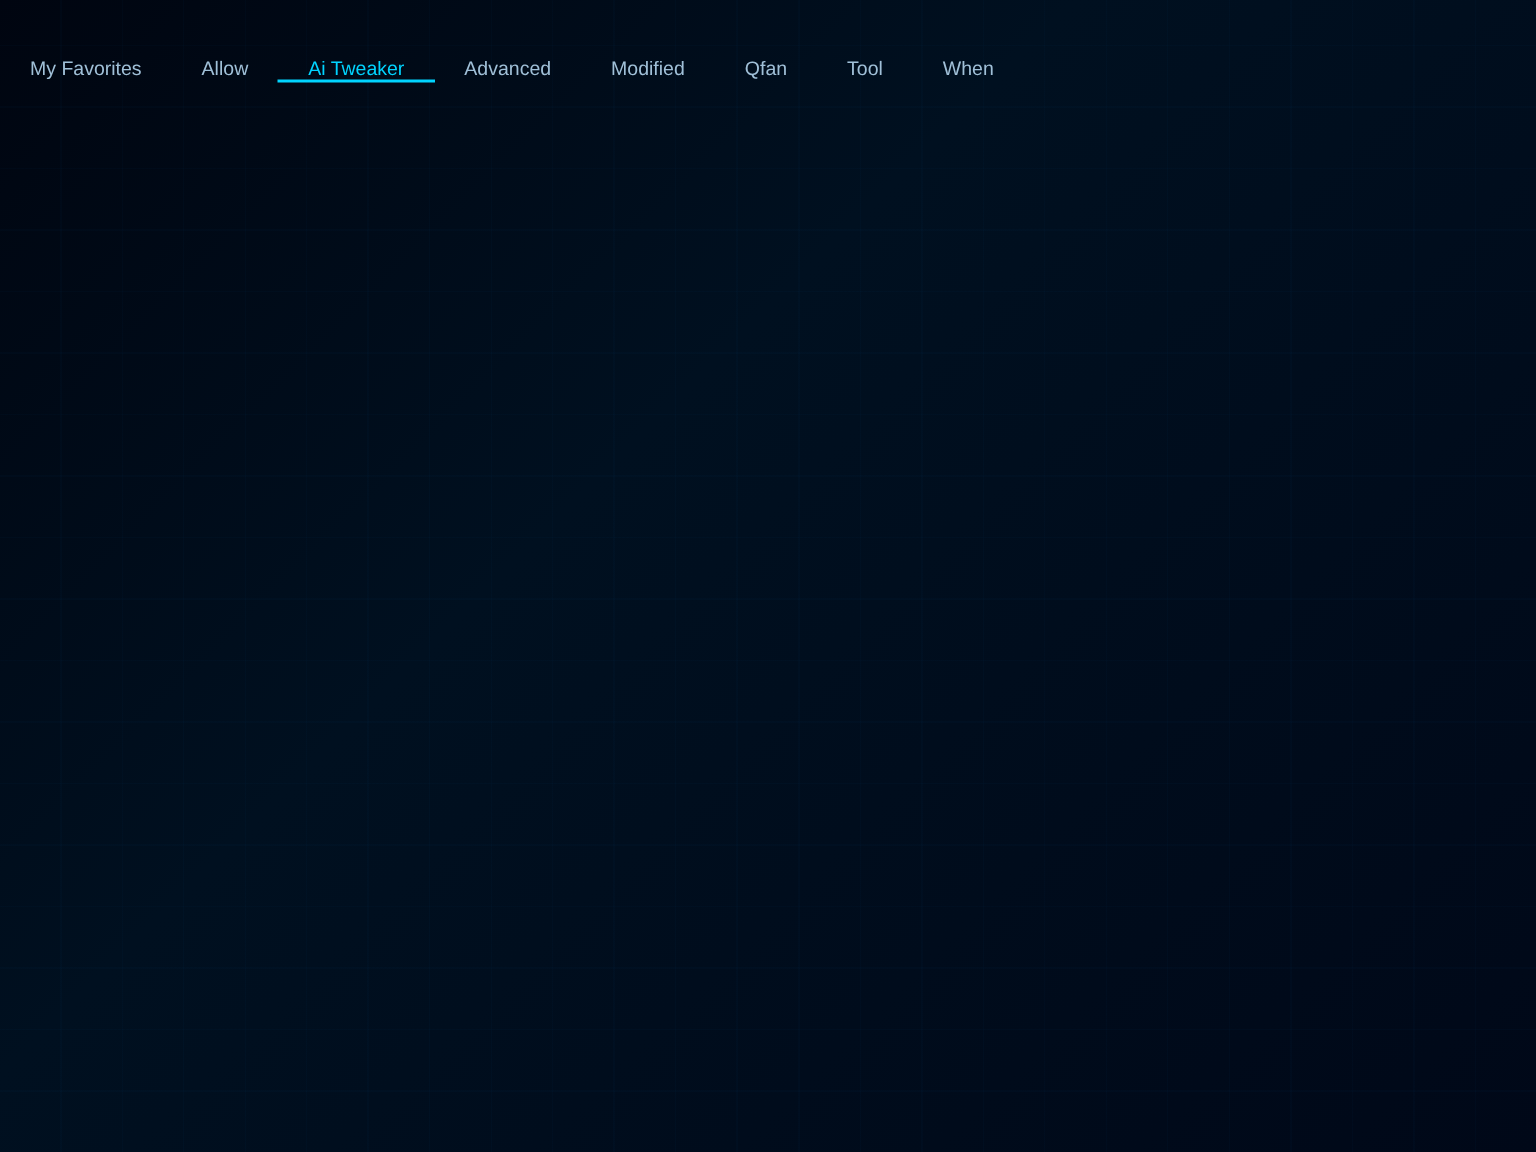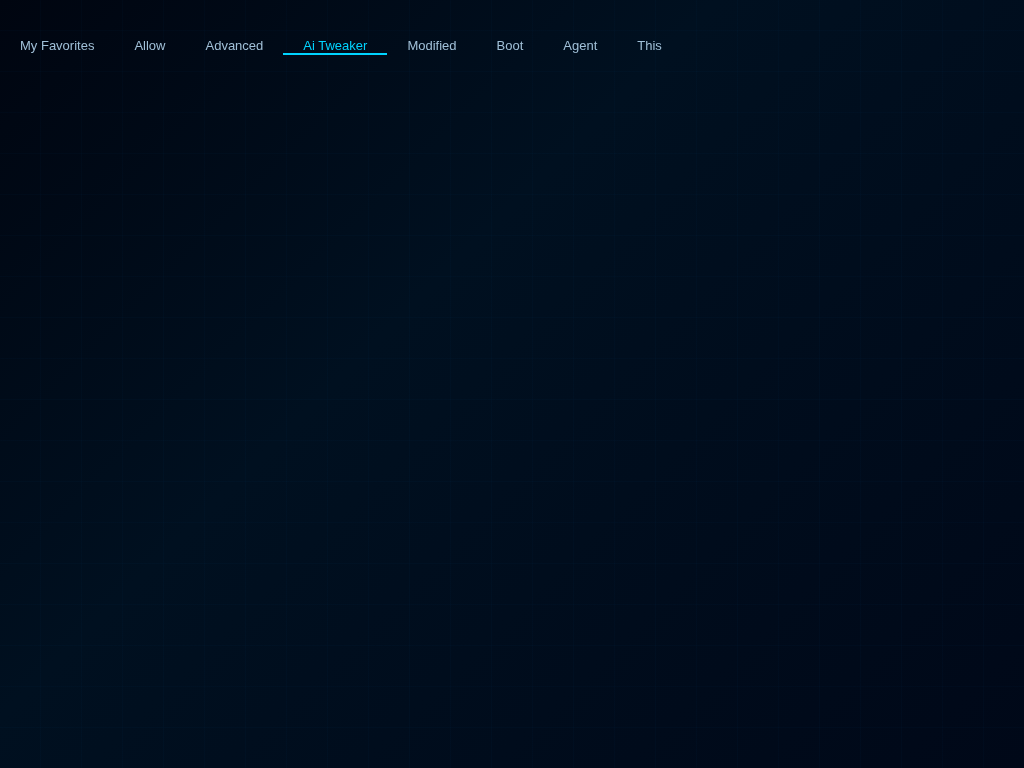--- a/index.html
+++ b/index.html
@@ -402,37 +402,37 @@
     </div>
   </div>
 
   <div class="nav">
     <div class="nav-item">
       <span>My Favorites</span>
     </div>
     <div class="nav-item">
       <span>Allow</span>
     </div>
+    <div class="nav-item active">
+      <span>Ai Tweaker</span>
+    </div>
     <div class="nav-item">
       <span>Advanced</span>
     </div>
-    <div class="nav-item active">
-      <span>Ai Tweaker</span>
-    </div>
     <div class="nav-item">
       <span>Modified</span>
     </div>
     <div class="nav-item">
-      <span>Boot</span>
+      <span>Qfan</span>
     </div>
     <div class="nav-item">
-      <span>Agent</span>
+      <span>Tool</span>
     </div>
     <div class="nav-item">
-      <span>This</span>
+      <span>When</span>
     </div>
   </div>
 
   <div class="content-area">
 
     <div class="main-panel">
 
       <div class="extreme-ov">
         <span class="extreme-ov-label">Extreme Over-voltage</span>
         <div class="extreme-ov-value">Disabled</div>

